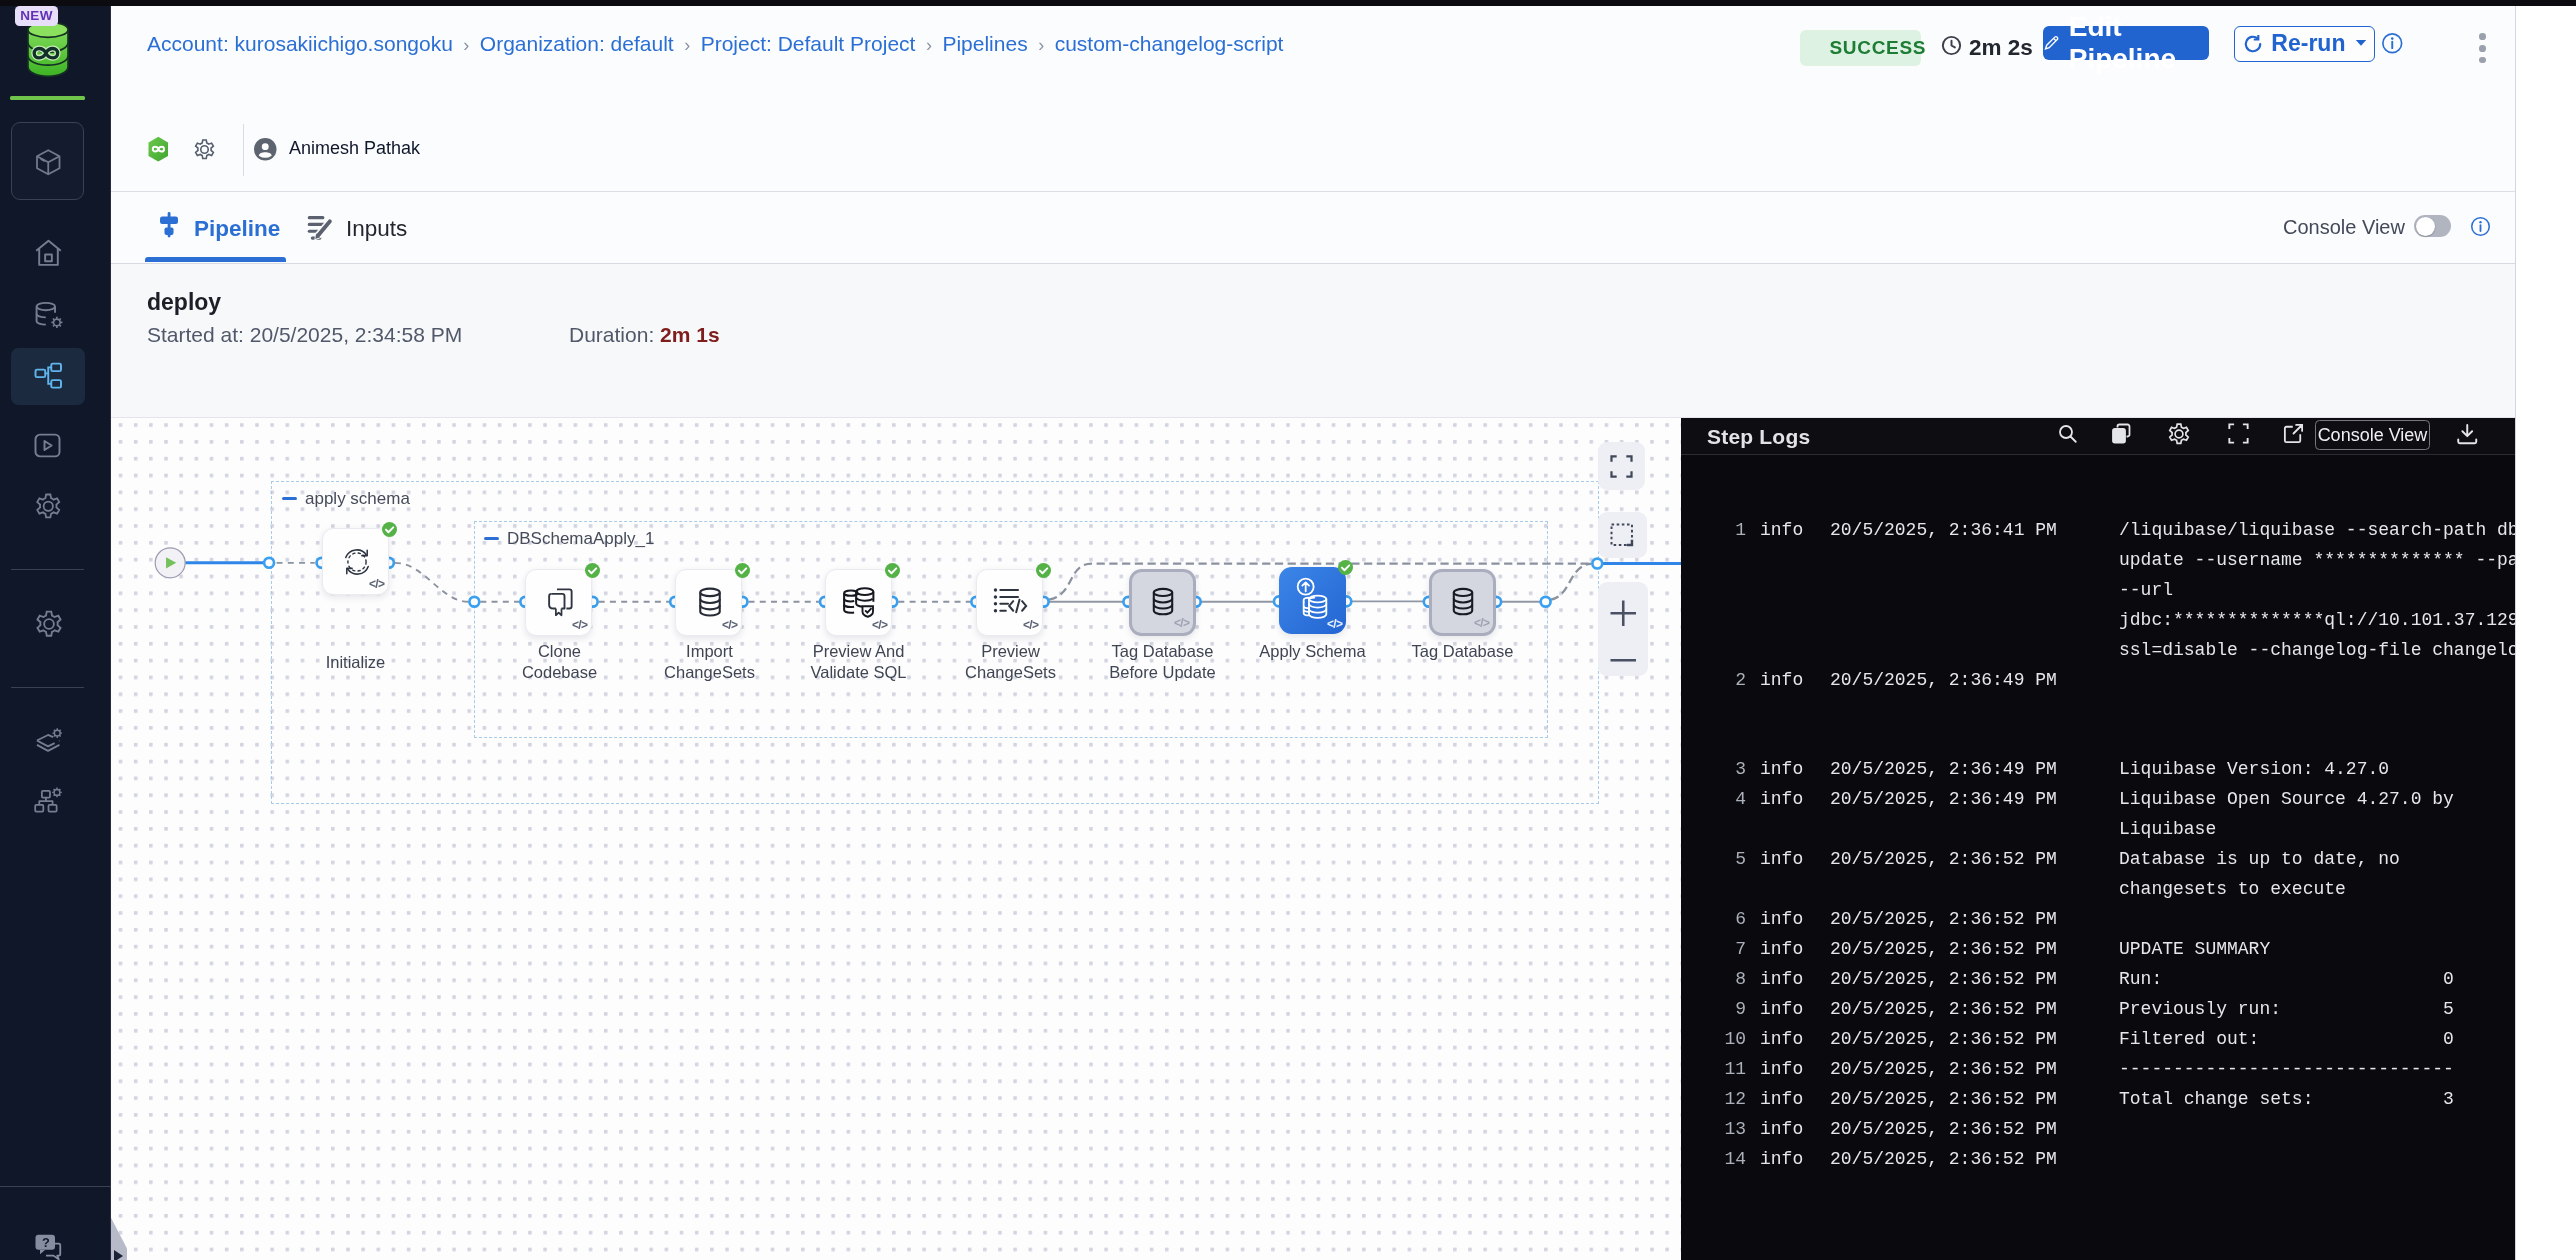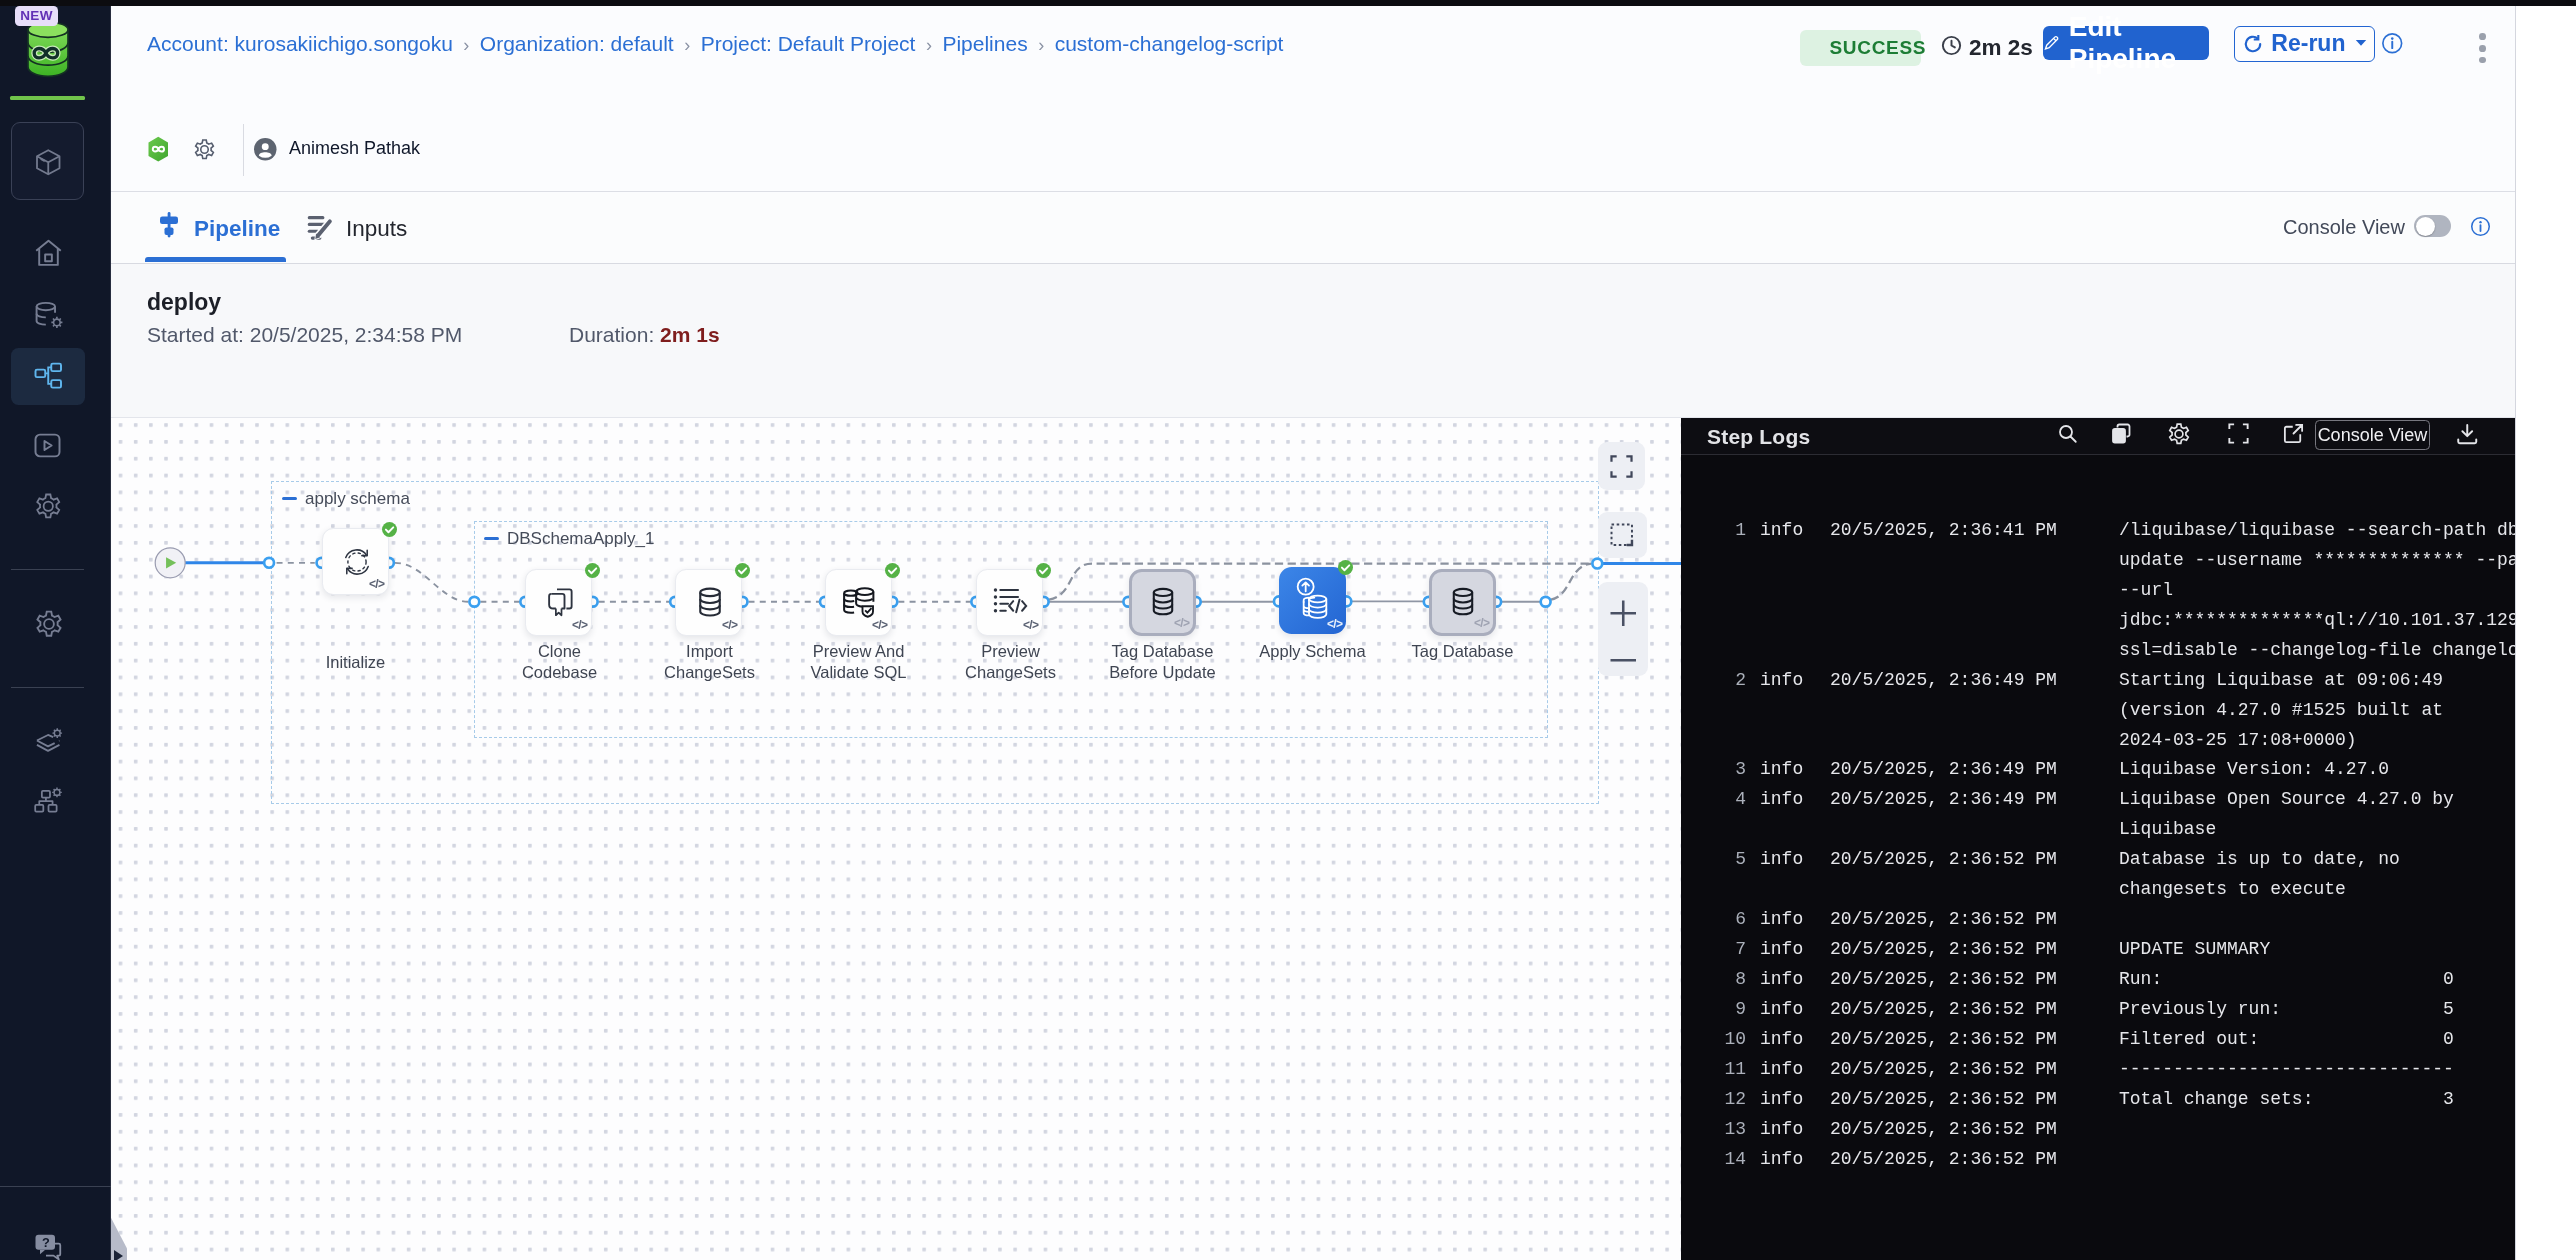--- a/index.html
+++ b/index.html
@@ -521,23 +521,20 @@
           <div class="lent" style="left:79px;top:97px;">info</div>
       <div class="lent" style="left:149px;top:97px;">20/5/2025, 2:36:41 PM</div>
       <div class="lent" style="left:438px;top:97px;">/liquibase/liquibase --search-path dbops
 update --username ************** --password
 --url
 jdbc:**************ql://10.101.37.129:5432
 ssl=disable --changelog-file changelog</div>
       <div class="lnum" style="top:247px;">2</div>
           <div class="lent" style="left:79px;top:247px;">info</div>
       <div class="lent" style="left:149px;top:247px;">20/5/2025, 2:36:49 PM</div>
-      <div class="lent" style="left:438px;top:247px;">Starting Liquibase at 09:06:49
-(version 4.27.0 #1525 built at
-2024-03-25 17:08+0000)</div>
       <div class="lnum" style="top:336px;">3</div>
           <div class="lent" style="left:79px;top:336px;">info</div>
       <div class="lent" style="left:149px;top:336px;">20/5/2025, 2:36:49 PM</div>
       <div class="lent" style="left:438px;top:336px;">Liquibase Version: 4.27.0</div>
       <div class="lnum" style="top:366px;">4</div>
           <div class="lent" style="left:79px;top:366px;">info</div>
       <div class="lent" style="left:149px;top:366px;">20/5/2025, 2:36:49 PM</div>
       <div class="lent" style="left:438px;top:366px;">Liquibase Open Source 4.27.0 by
 Liquibase</div>
       <div class="lnum" style="top:426px;">5</div>

